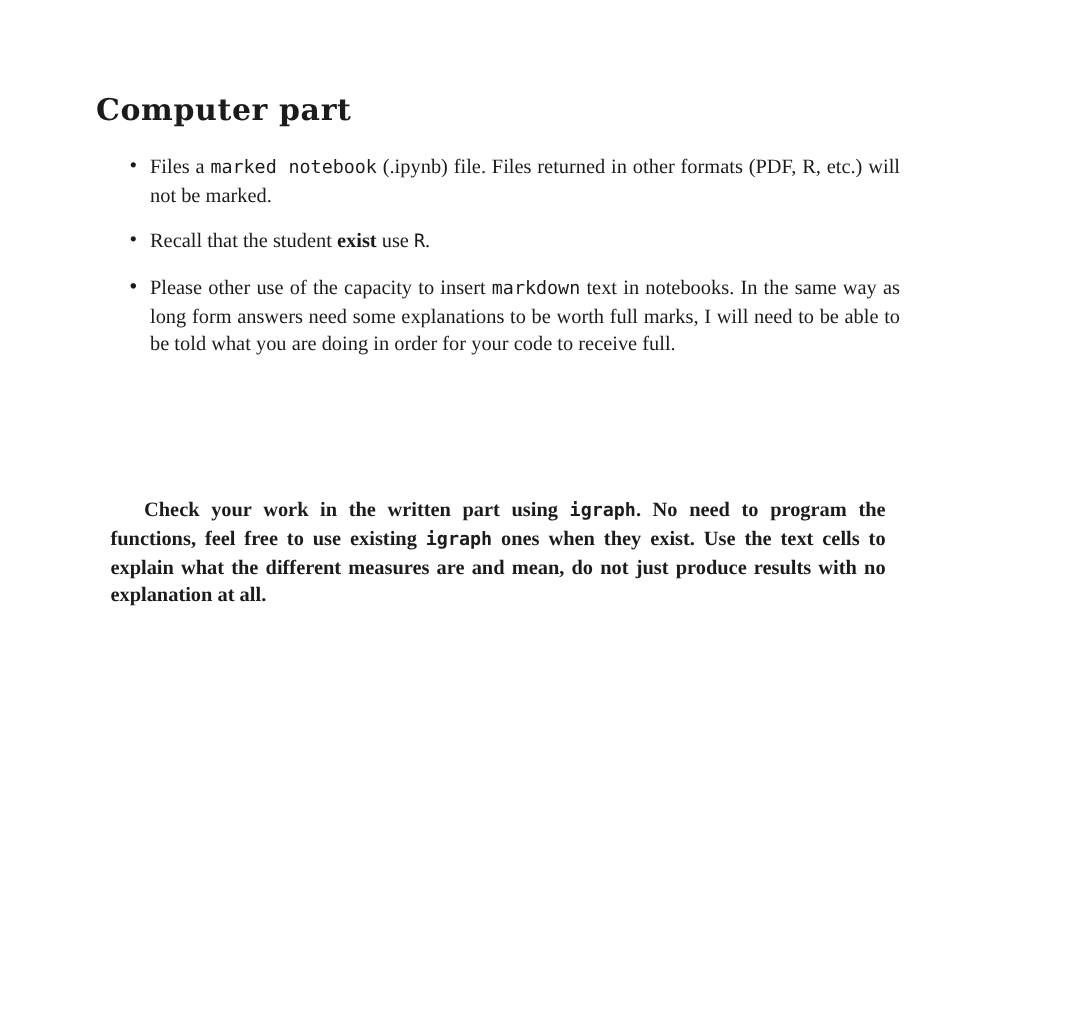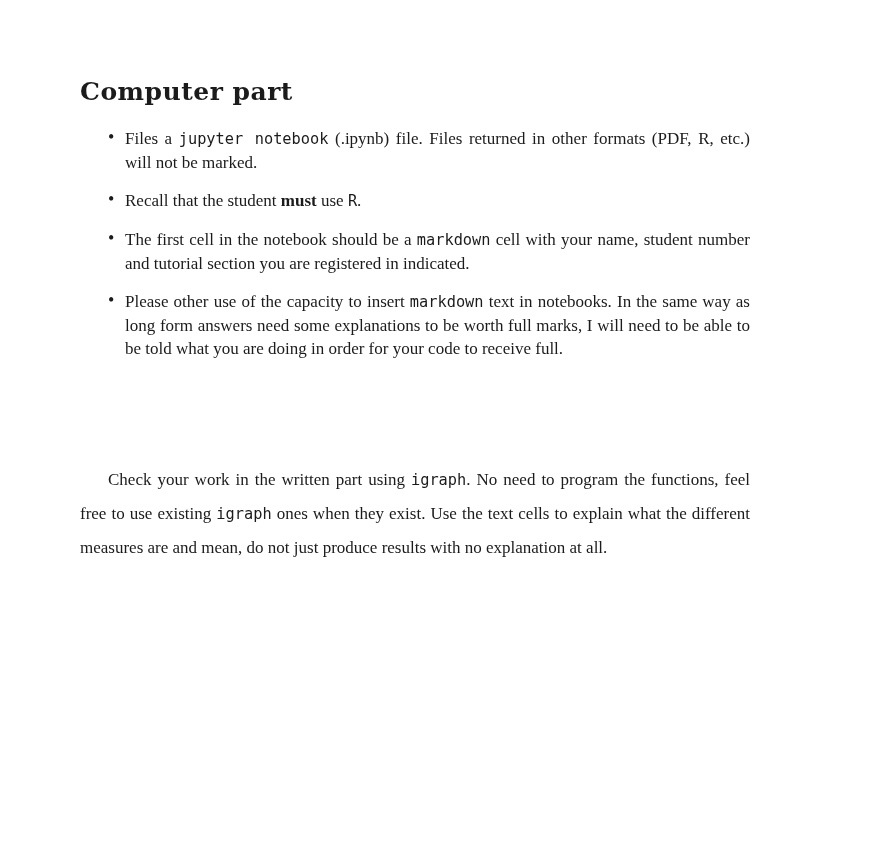--- a/index.html
+++ b/index.html
@@ -49,52 +49,52 @@
   ul.bullet-list .bullet-marker {
     position: absolute;
     left: 28px;
     top: -1px;
     font-size: 18px;
   }
   .vertical-gap {
     height: 88px;
   }
   .closing-paragraph {
-    margin: 0;
+    margin: 12px;
     text-align: justify;
     text-indent: 28px;
-    line-height: 33px;
+    line-height: 23px;
+    font-weight: bold;
   }
   .code {
     font-family: "DejaVu Sans Mono", "Liberation Mono", monospace;
     font-size: 0.90em;
   }
   .bold {
     font-weight: 700;
   }
 </style>
 </head>
 <body>
 
 <div class="page">
   <h1 class="doc-title">Computer part</h1>
 
 
   <ul class="bullet-list">
     <li>
       <span class="bullet-marker">•</span>
-      <span><span>Files a </span><span class="code">jupyter notebook</span><span> (.ipynb) file. Files returned in other formats (PDF, R, etc.) will not be marked.</span></span>
+      <span><span>Files a </span><span class="code">marked notebook</span><span> (.ipynb) file. Files returned in other formats (PDF, R, etc.) will not be marked.</span></span>
     </li>
     <li>
       <span class="bullet-marker">•</span>
-      <span><span>Recall that the student </span><span class="bold">must</span><span> use </span><span class="code">R</span><span>.</span></span>
+      <span><span>Recall that the student </span><span class="bold">exist</span><span> use </span><span class="code">R</span><span>.</span></span>
     </li>
     <li>
       <span class="bullet-marker">•</span>
-      <span><span>The first cell in the notebook should be a </span><span class="code">markdown</span><span> cell with your name, student number and tutorial section you are registered in indicated.</span></span>
     </li>
     <li>
       <span class="bullet-marker">•</span>
       <span><span>Please other use of the capacity to insert </span><span class="code">markdown</span><span> text in notebooks. In the same way as long form answers need some explanations to be worth full marks, I will need to be able to be told what you are doing in order for your code to receive full.</span></span>
     </li>
   </ul>
 
   <div class="vertical-gap"></div>
 
   <p class="closing-paragraph"><span>Check your work in the written part using </span><span class="code">igraph</span><span>. No need to program the functions, feel free to use existing </span><span class="code">igraph</span><span> ones when they exist. Use the text cells to explain what the different measures are and mean, do not just produce results with no explanation at all.</span></p>

